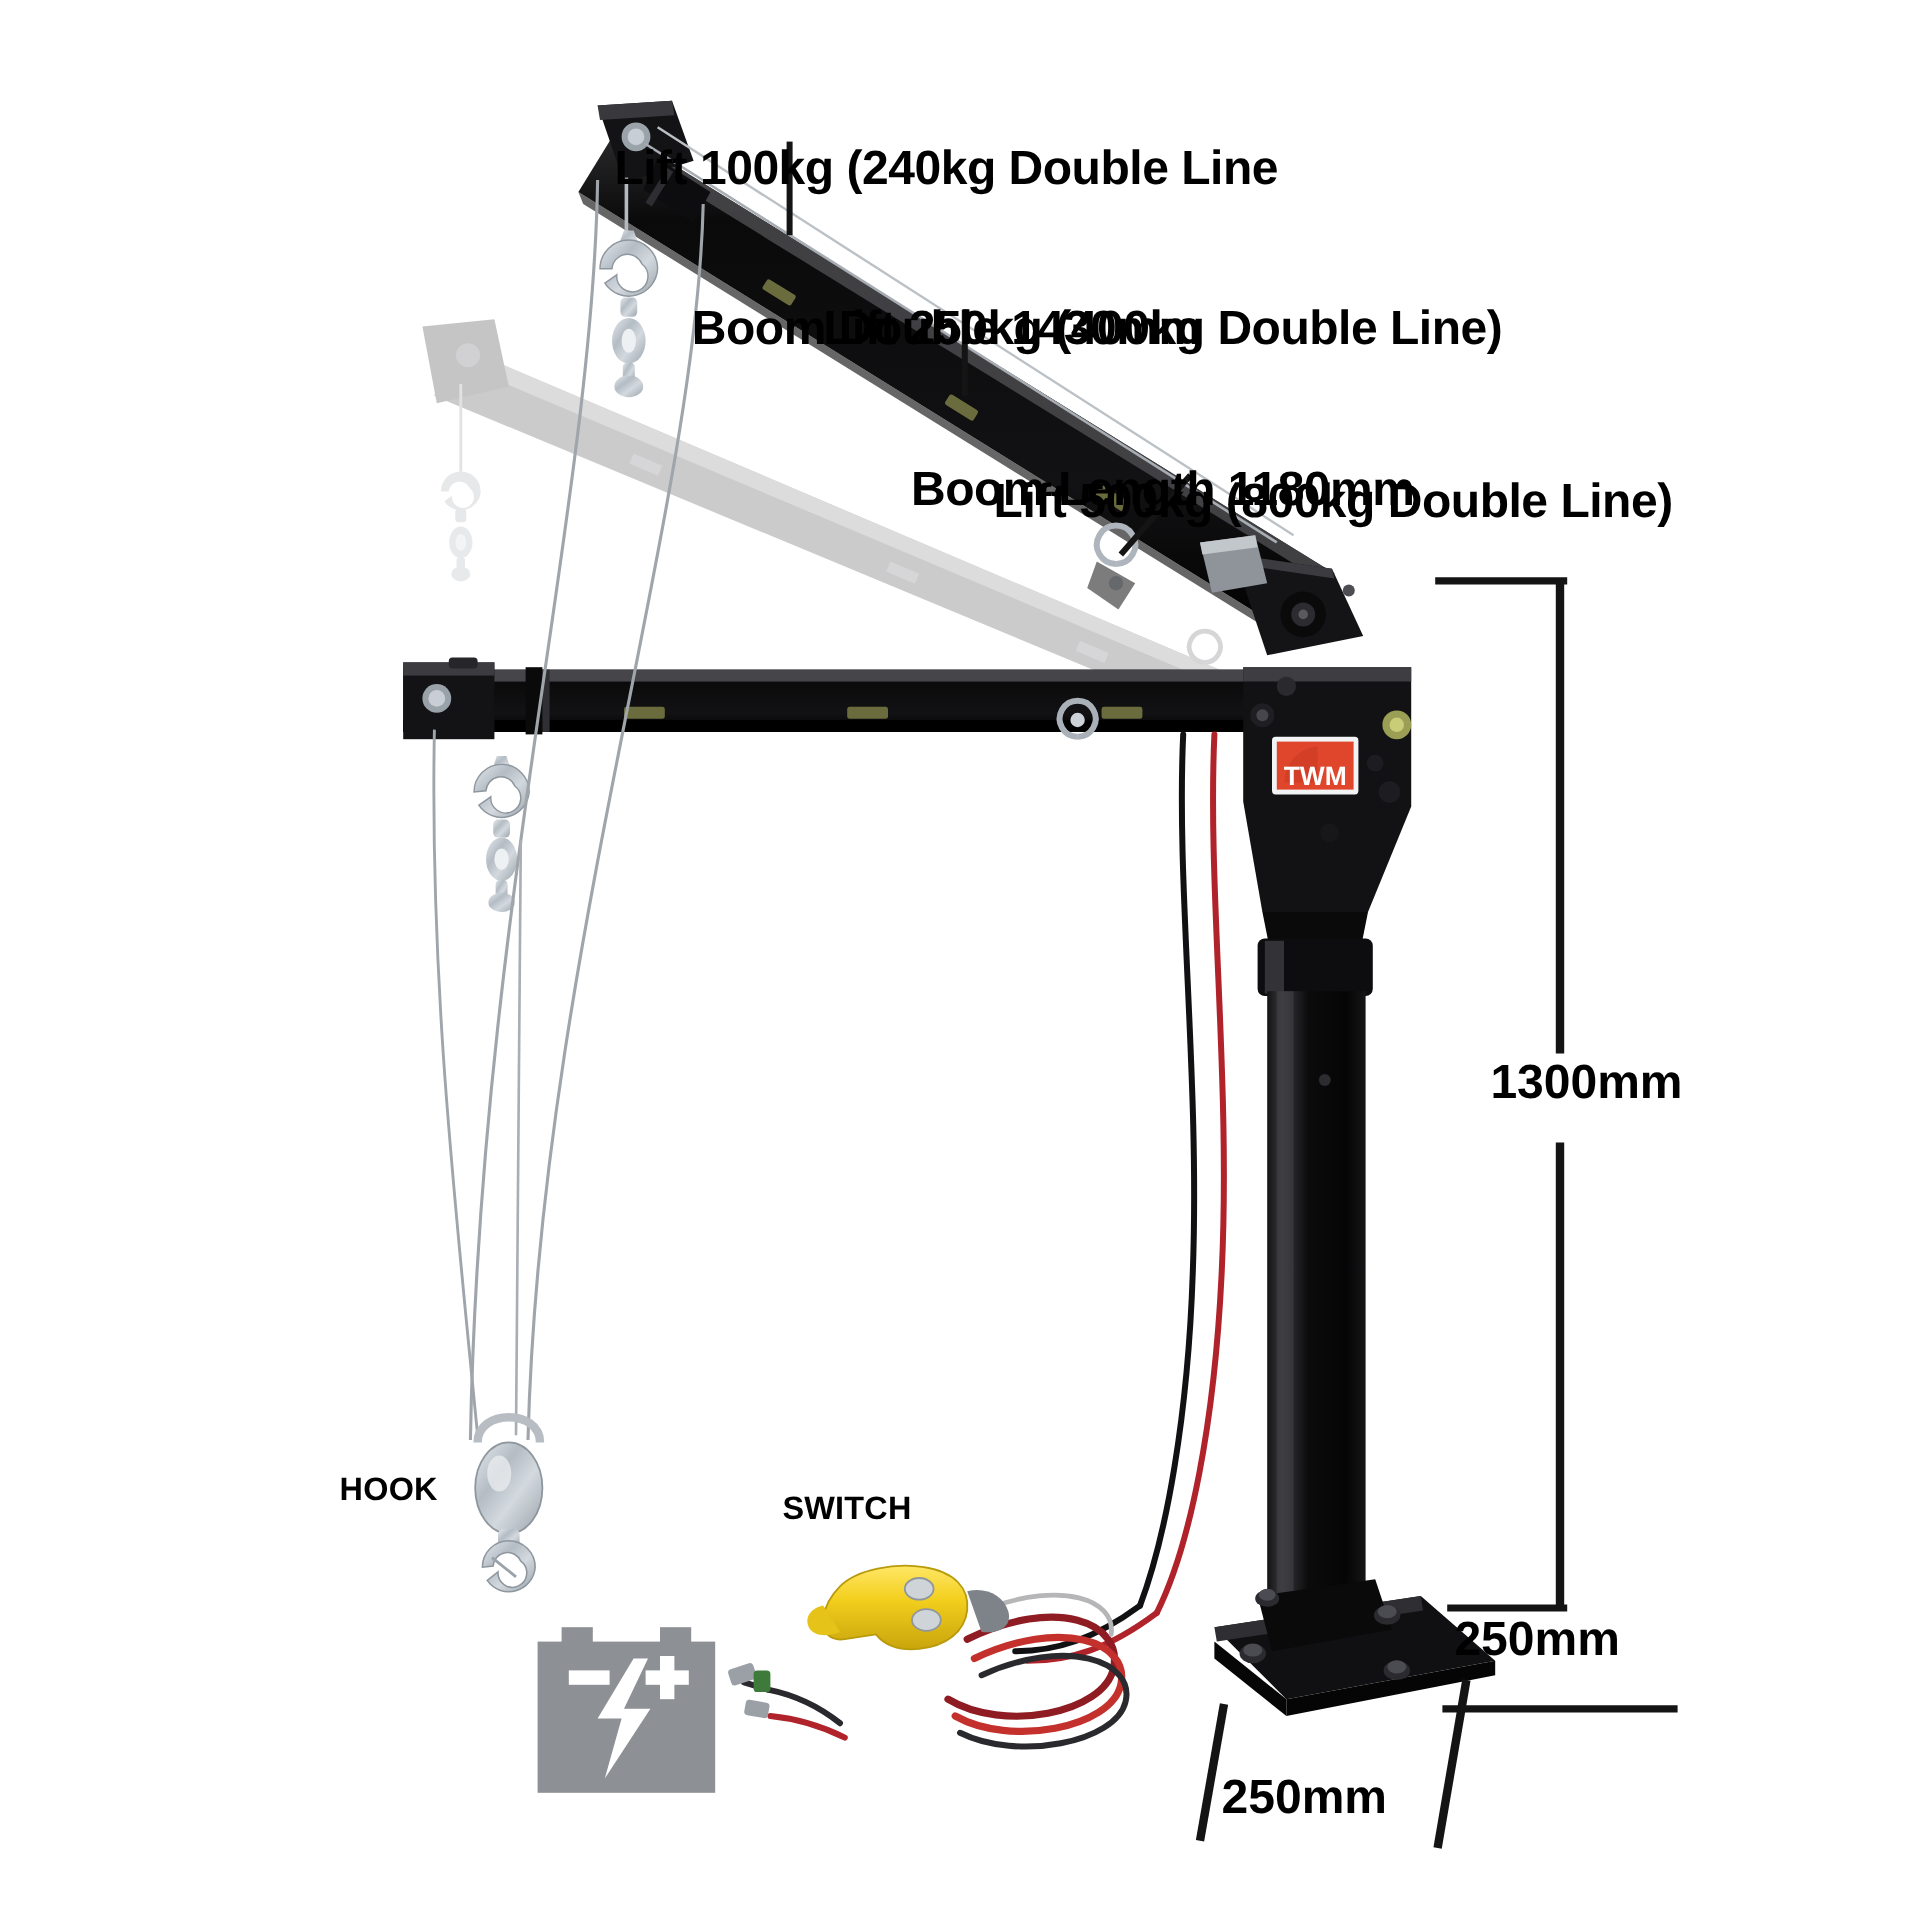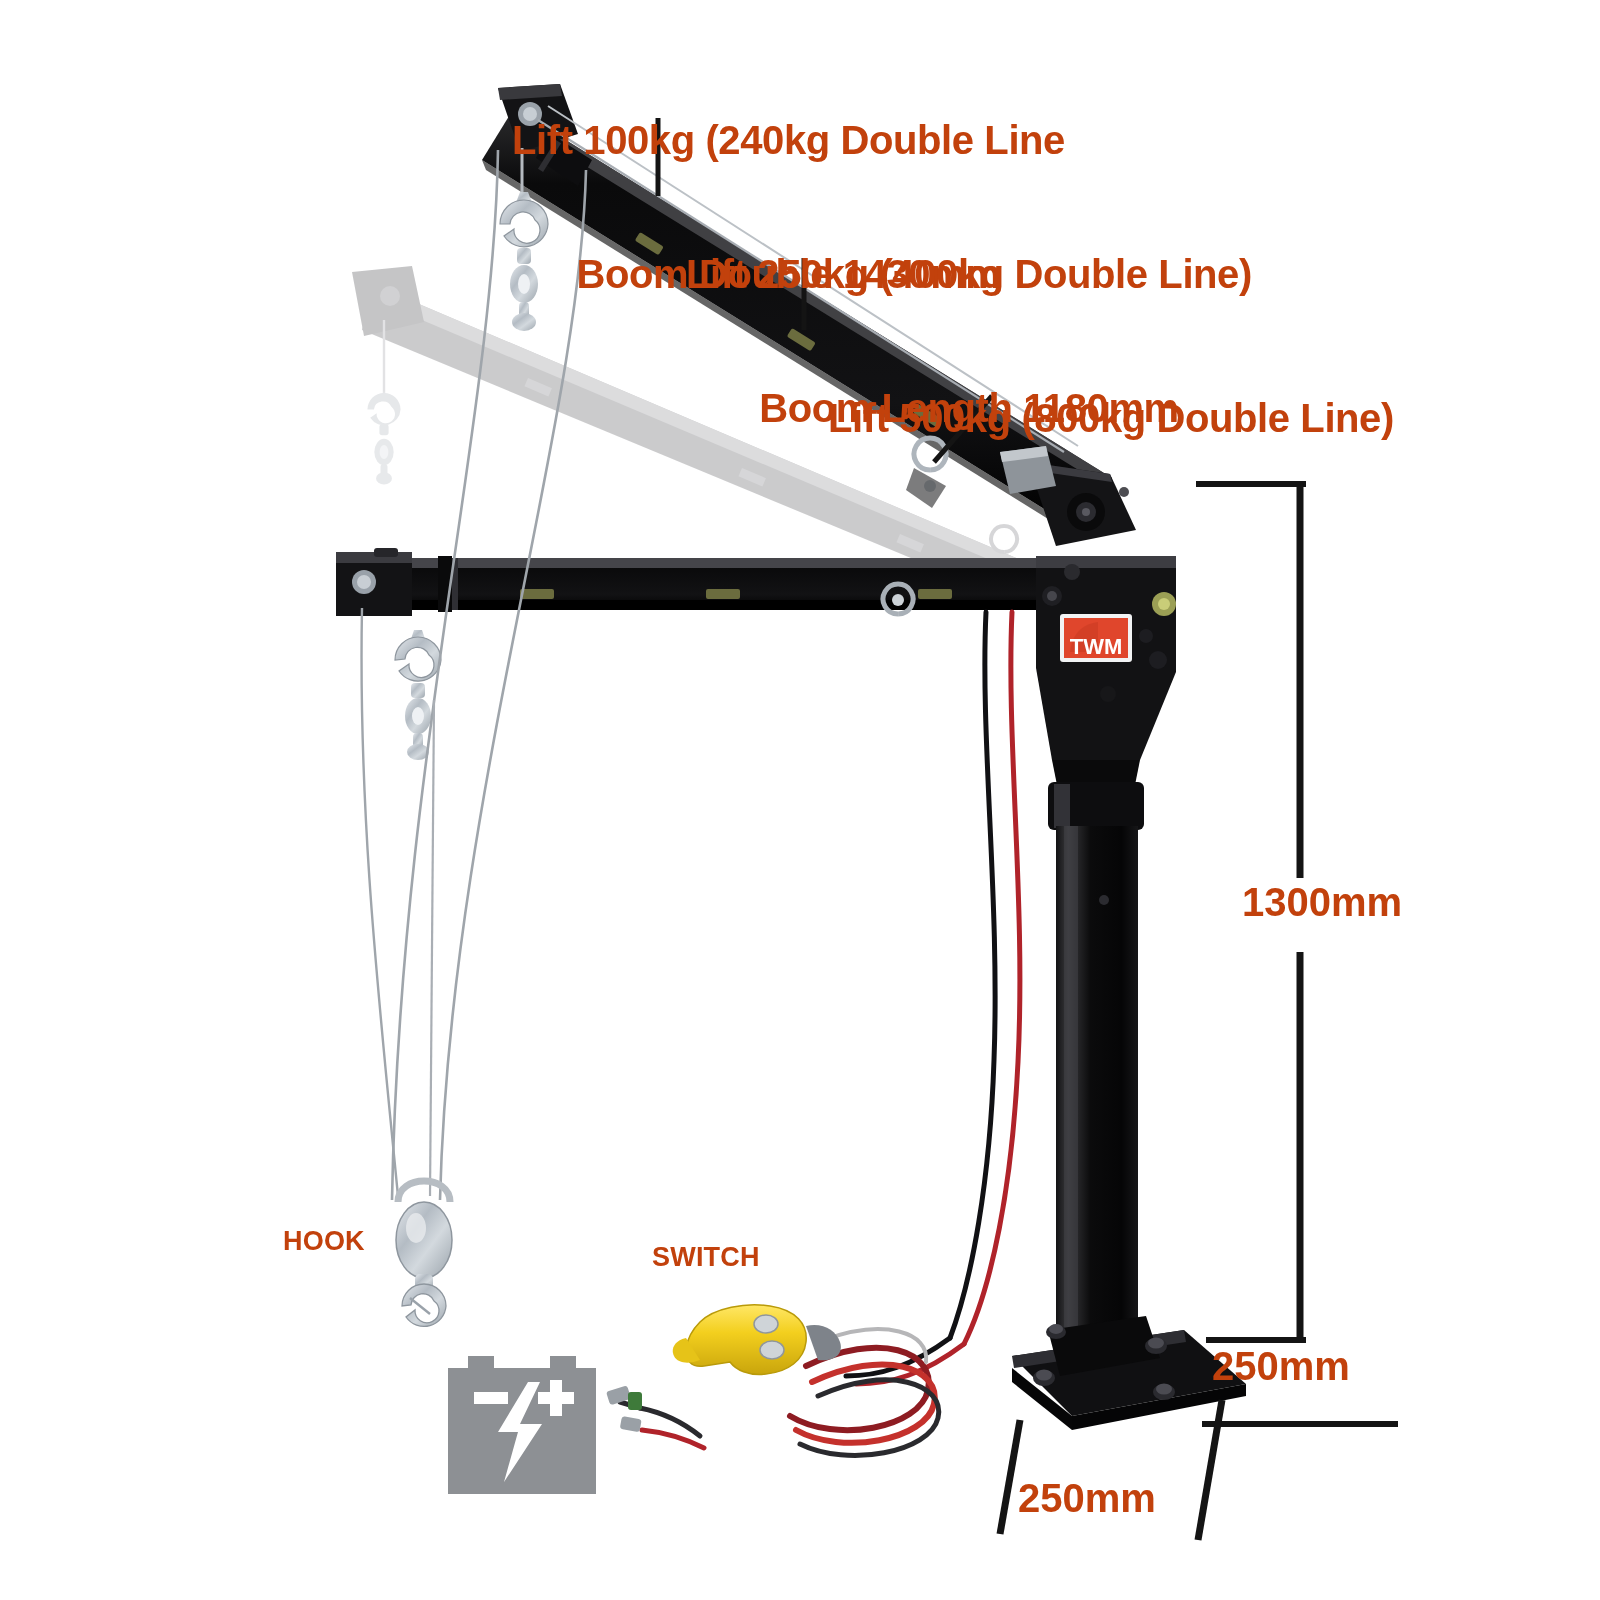--- a/index.html
+++ b/index.html
@@ -17,21 +17,21 @@
     font-family: "Liberation Sans", sans-serif;
   }
   #art {
     position: absolute;
     left: 0; top: 0;
     width: 1600px;
     height: 1600px;
   }
   .callout {
     position: absolute;
-    color: #c2410c;
+    color: #000000;
     font-family: "Liberation Sans", sans-serif;
     font-weight: bold;
     line-height: 1.12;
     white-space: pre;
     letter-spacing: -0.4px;
   }
   .callout-spec {
     font-size: 40px;
     text-align: center;
   }

